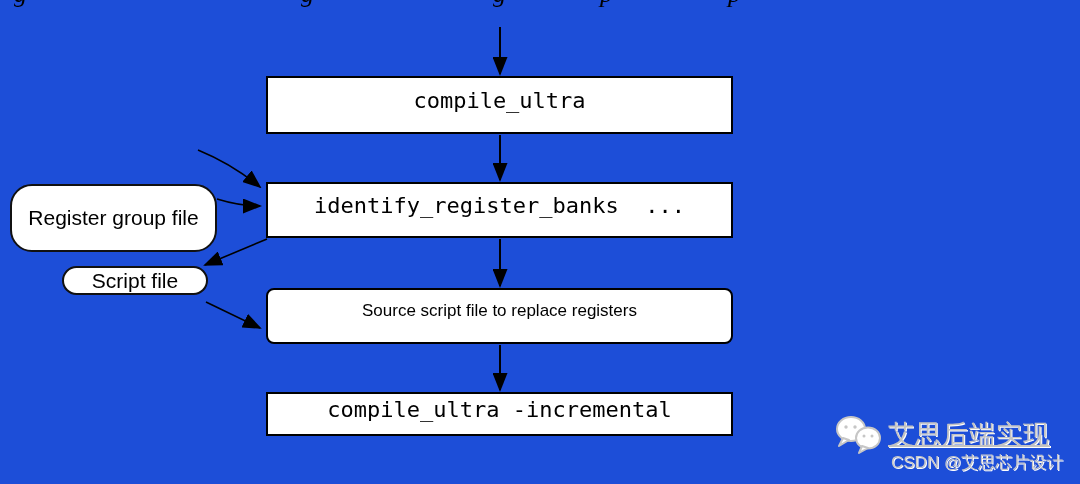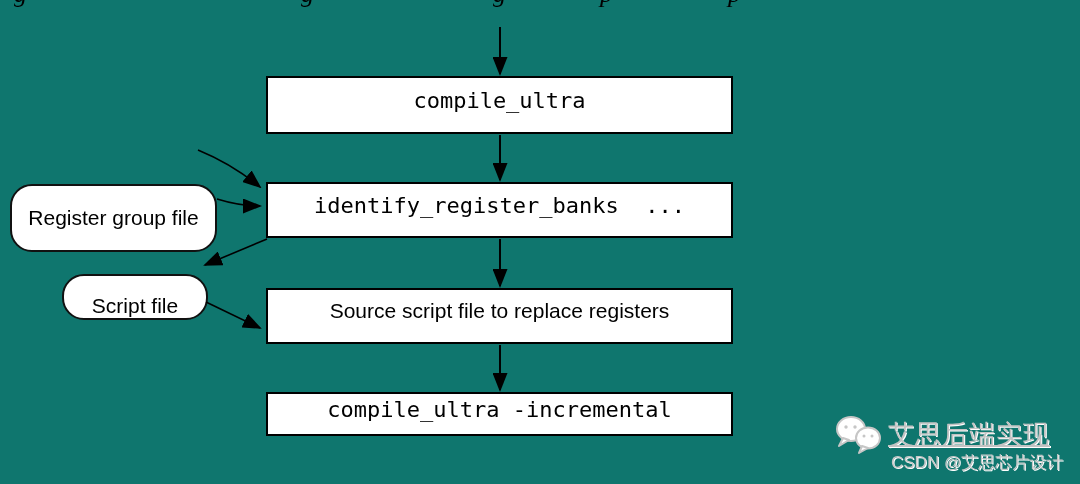--- a/index.html
+++ b/index.html
@@ -1,47 +1,47 @@
 <!DOCTYPE html>
 <html><head>
 <meta charset="utf-8">
 <style>
   html,body{margin:0;padding:0;background:#fff;}
   .canvas{
-    position:relative;width:1080px;height:484px;background:#0f766e;
+    position:relative;width:1080px;height:484px;background:#1d4ed8;
     overflow:hidden;font-family:"Liberation Sans",sans-serif;
   }
   
   .frag{
     position:absolute;top:-21px;
     font-family:"Liberation Serif",serif;font-style:italic;
     font-size:26px;color:#000;
   }
   
   .fbox{
     position:absolute;left:266px;width:467px;
     border:2px solid #000;background:#fff;box-sizing:border-box;
     display:flex;align-items:center;justify-content:center;
     padding-bottom:10px;color:#000;
   }
   .fbox.mono{font-family:"DejaVu Sans Mono","Liberation Mono",monospace;font-size:22px;white-space:pre;}
-  .fbox.sans{font-family:"Liberation Sans",sans-serif;font-size:21px;}
+  .fbox.sans{font-family:"Liberation Sans",sans-serif;font-size:17px;border-radius:8px;}
   #box1{top:76px;height:58px;}
   #box2{top:182px;height:56px;}
   #box3{top:288px;height:56px;}
   #box4{top:392px;height:44px;}
   
   .pill{
     position:absolute;border:2px solid #111;border-radius:22px;background:#fff;
     box-sizing:border-box;display:flex;align-items:center;justify-content:center;
     font-size:21px;color:#000;
   }
   #pill1{left:18px;top:114px;width:190px;height:46px;}
   #pill2{left:10px;top:184px;width:207px;height:68px;}
-  #pill3{left:62px;top:274px;width:146px;height:46px;align-items:flex-end;}
+  #pill3{left:62px;top:266px;width:146px;height:29px;}
   
   .sidenote{
     position:absolute;left:760px;top:74px;width:290px;
     font-size:22px;line-height:28px;color:#000;
   }
   
   .arrows{position:absolute;left:0;top:0;width:1080px;height:484px;pointer-events:none;}
   
   .wm-icon{position:absolute;left:834px;top:414px;}
   .wm-brand{

